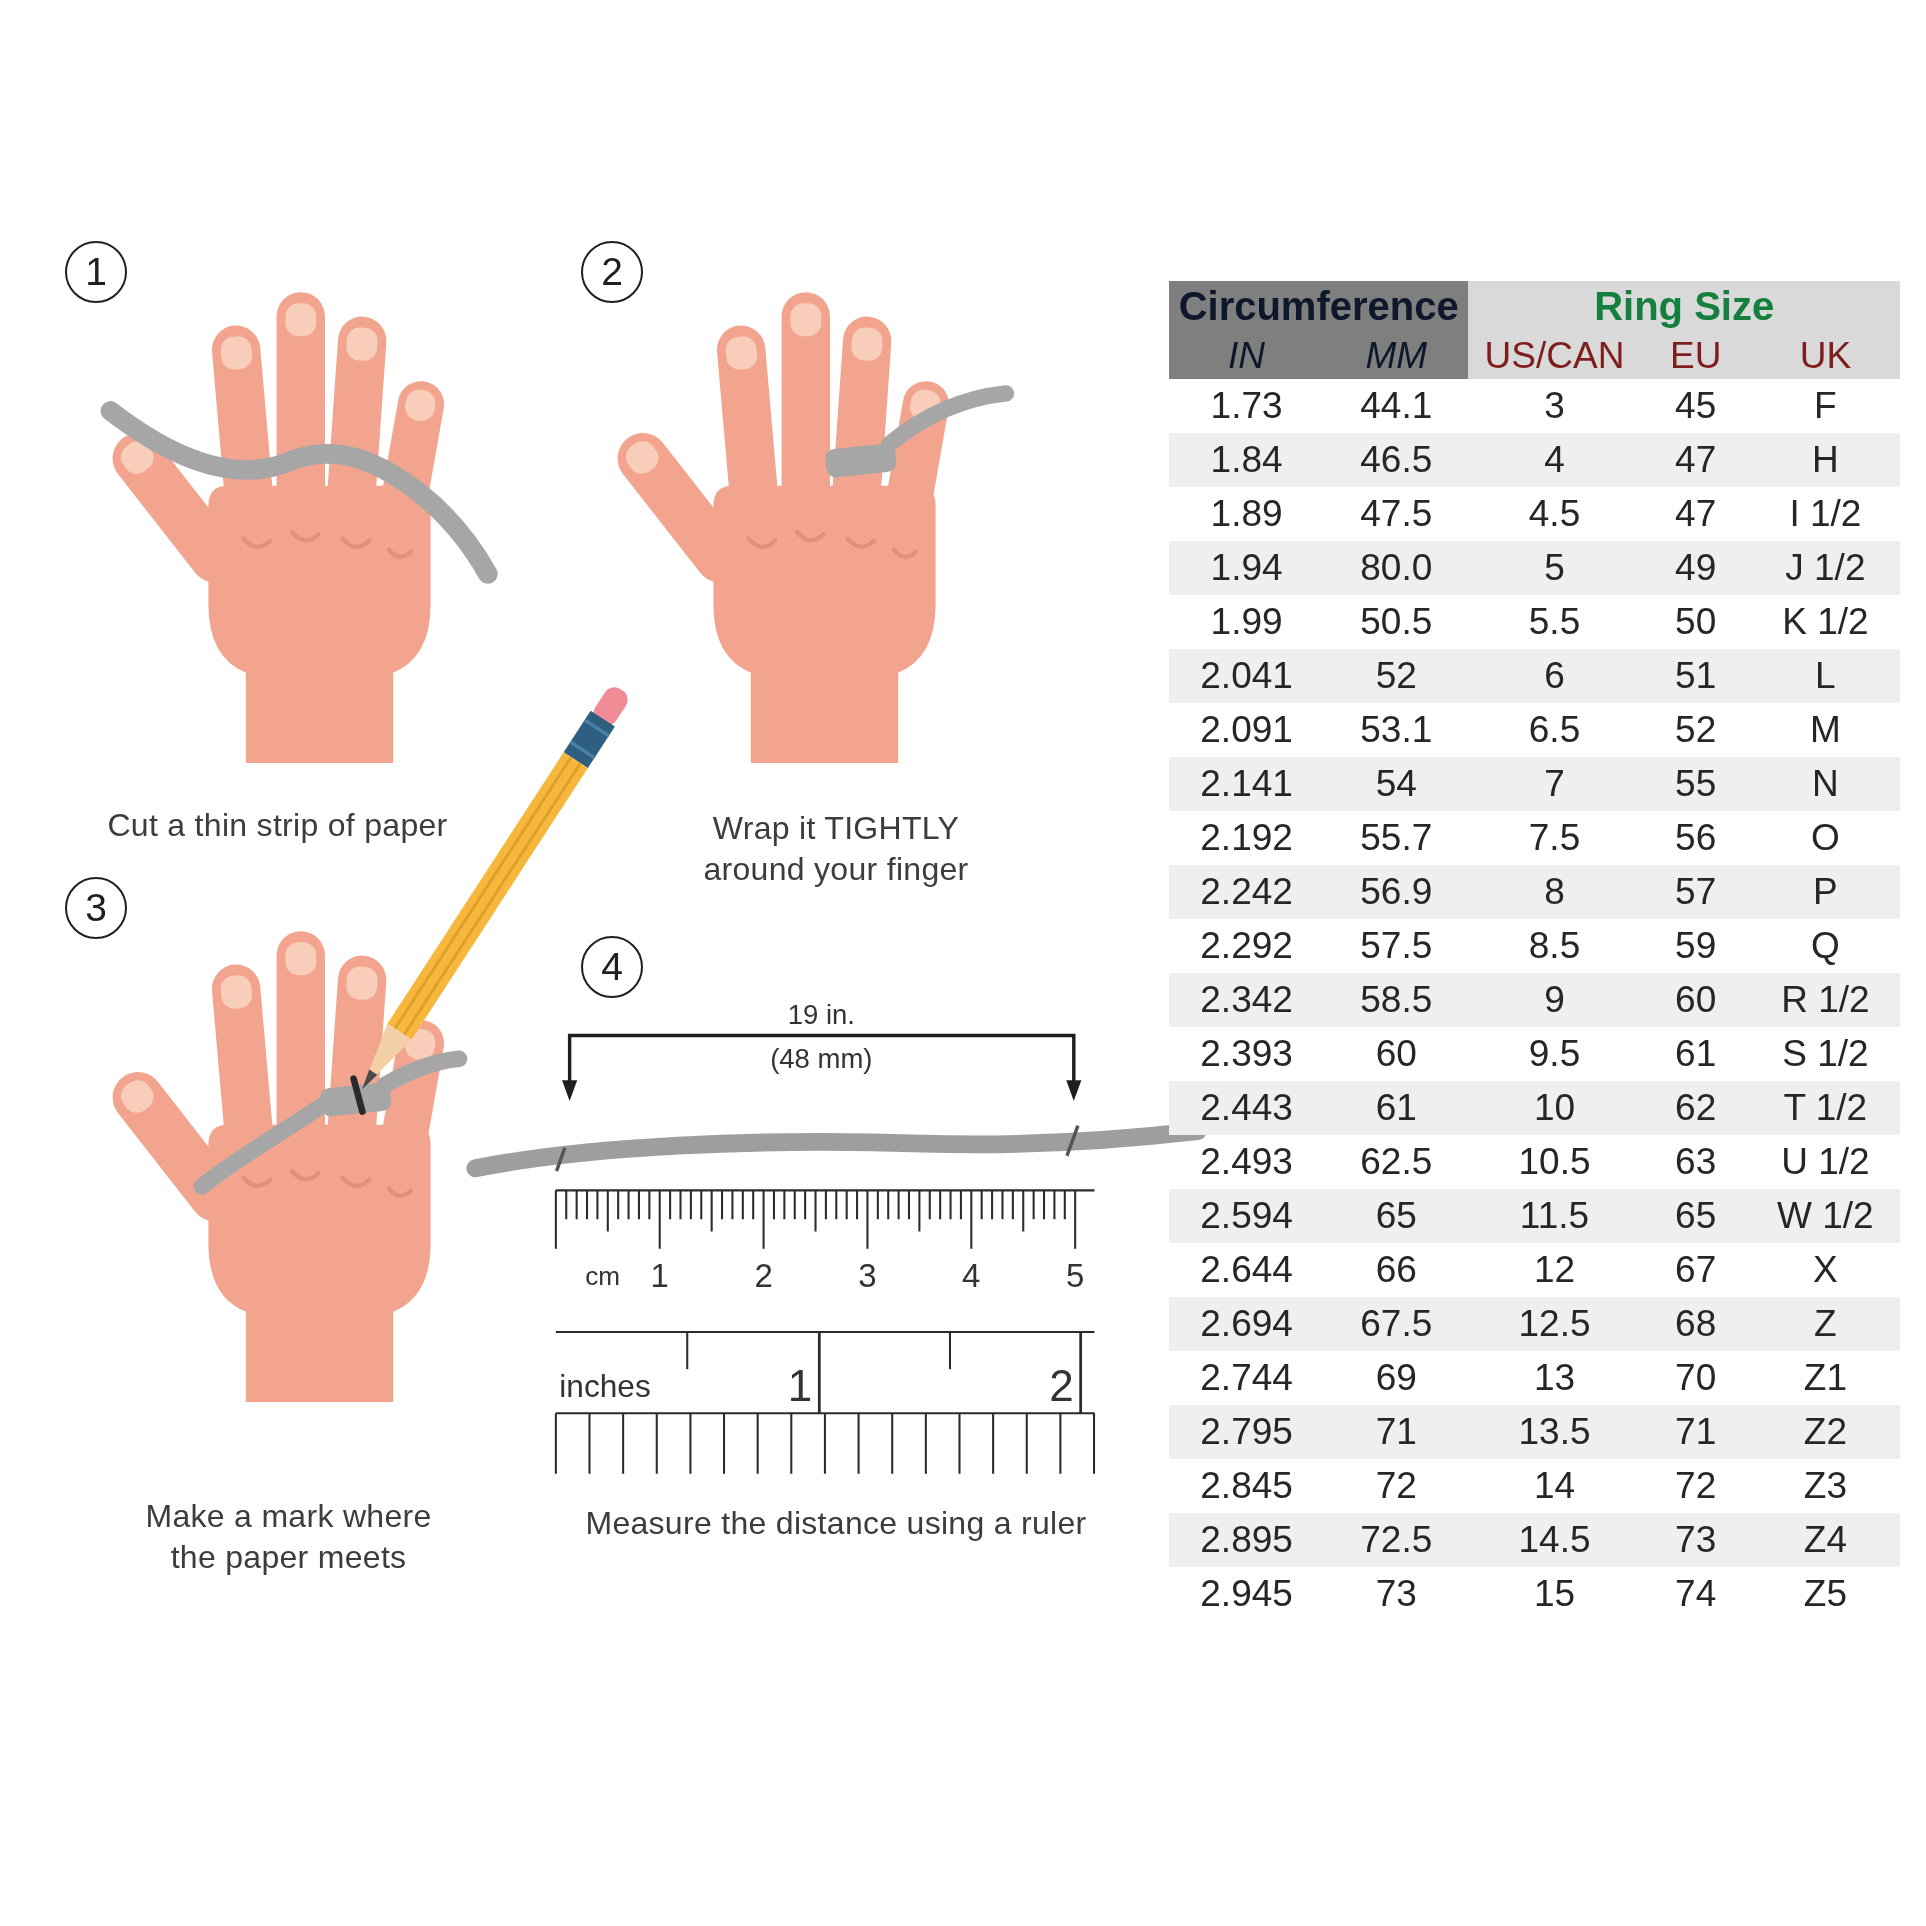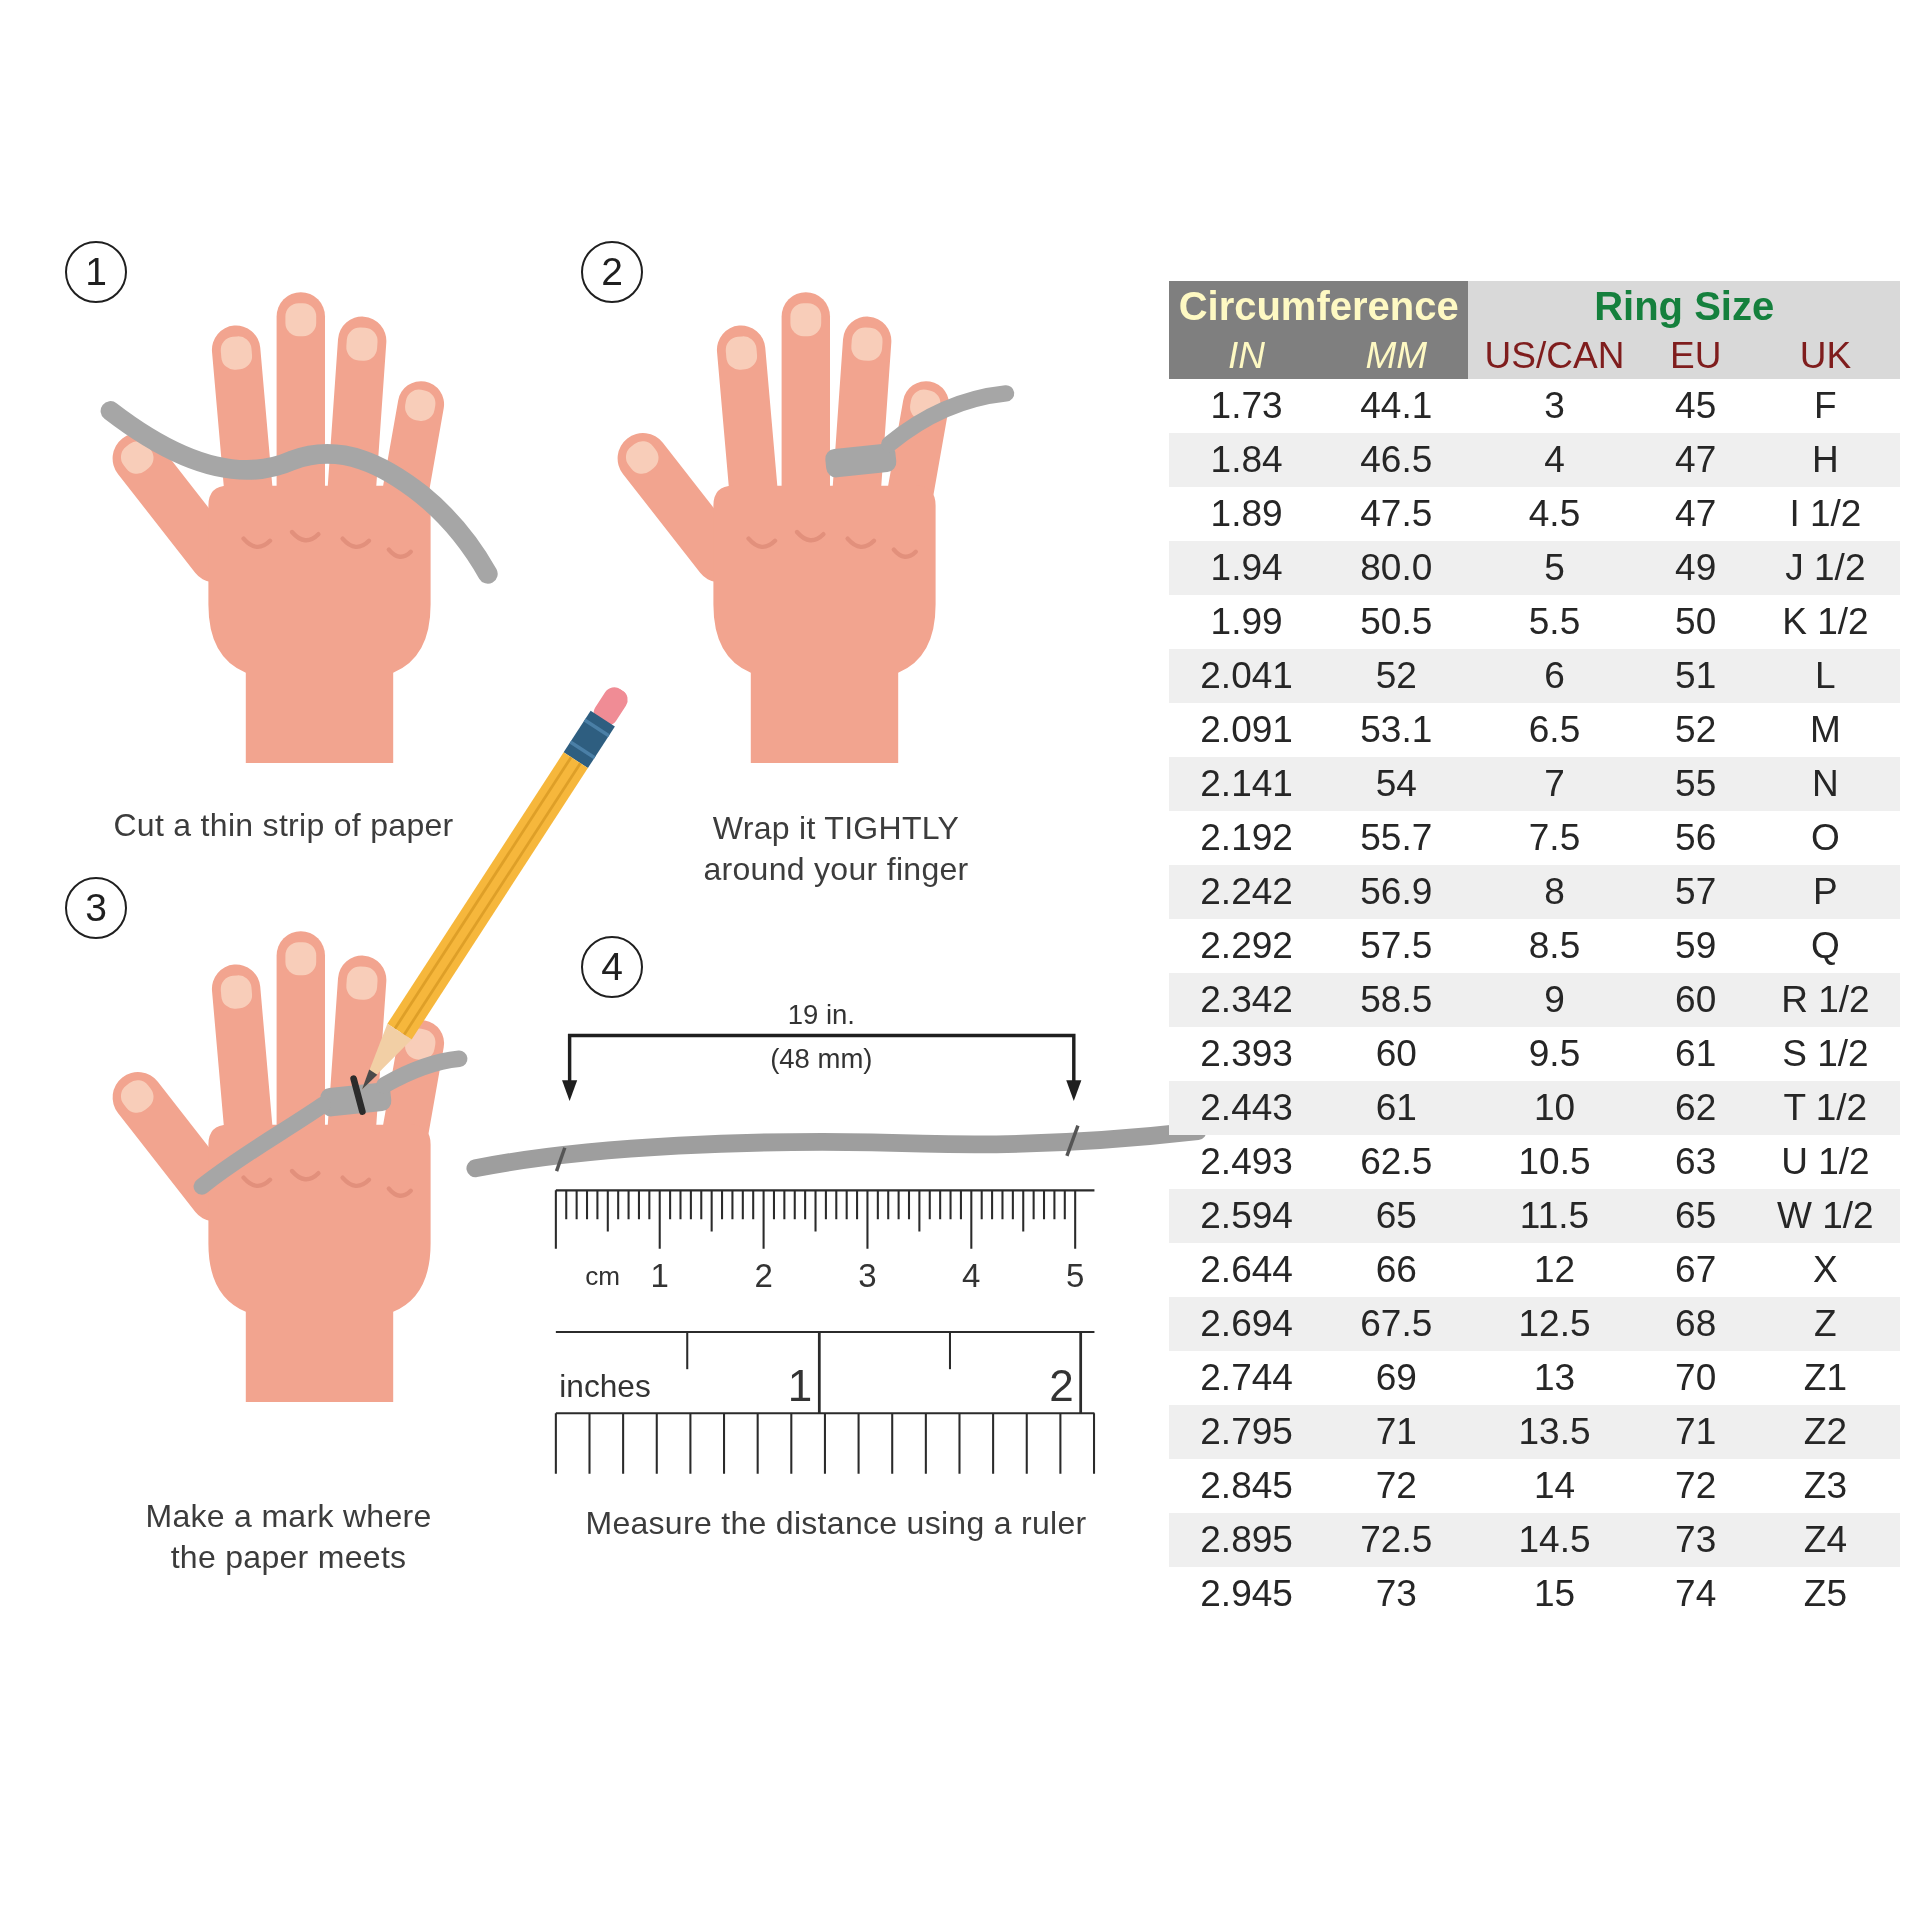--- a/index.html
+++ b/index.html
@@ -18,21 +18,21 @@
   .pencil{position:absolute;left:343px;top:612px;width:32px;height:482px;
           transform:rotate(33deg);transform-origin:50% 100%;}
   .ruler-svg{position:absolute;left:482px;top:984px;width:709px;height:509px;overflow:visible;}
 
   
   .ring-table{position:absolute;left:1169px;top:281px;width:731px;border-collapse:collapse;
               table-layout:fixed;text-align:center;font-size:37px;color:#262626;}
   .ring-table th,.ring-table td{padding:0;font-weight:400;}
   .ring-table thead tr.group th{height:51px;font-weight:700;font-size:40px;}
   .ring-table thead tr.cols th{height:47px;font-size:37px;margin-top:37px;}
-  .hdr-dark{background:var(--header-dark,#7f7f7f);color:#fef9c3;}
+  .hdr-dark{background:var(--header-dark,#7f7f7f);color:#0f172a;}
   .hdr-light{background:var(--header-light,#d9d9d9);color:#15803d;}
   .col-italic{font-style:italic;}
   .cols .hdr-light{color:#7f1d1d;}
   .ring-table tbody td{height:54px;}
   .ring-table tbody tr:nth-child(even) td{background:var(--row-alt,#efefef);}
 
   svg text{font-family:"Liberation Sans", sans-serif;fill:#333;}
 </style>
 </head>
 <body>
@@ -65,21 +65,21 @@
         </g>
       </g>
     </defs>
   </svg>
 
   <div class="step-num" style="left:65px;top:241px;">1</div>
   <svg class="hand-svg" style="left:138px;top:279px;" width="330" height="484" viewBox="0 0 300 440">
     <use href="#hand-shape"></use>
     <path d="M-25 120 C40 170 95 185 140 165 C185 148 225 170 258 196 C285 218 305 245 318 268" stroke="#A6A6A6" stroke-width="18" fill="none" stroke-linecap="round"></path>
   </svg>
-  <div class="caption" style="left:91px;top:805px;width:385px;">Cut a thin strip of paper</div>
+  <div class="caption" style="left:85px;top:805px;width:385px;">Cut a thin strip of paper</div>
 
   <div class="step-num" style="left:581px;top:241px;">2</div>
   <svg class="hand-svg" style="left:643px;top:279px;" width="330" height="484" viewBox="0 0 300 440">
     <use href="#hand-shape"></use>
     <rect x="166" y="152" width="64" height="26" rx="9" fill="#A6A6A6" transform="rotate(-6 198 165)"></rect>
     <path d="M224 150 C258 122 292 108 330 104" stroke="#A6A6A6" stroke-width="15" fill="none" stroke-linecap="round"></path>
   </svg>
   <div class="caption" style="left:640px;top:808px;width:392px;">Wrap it TIGHTLY
 around your finger</div>
 

